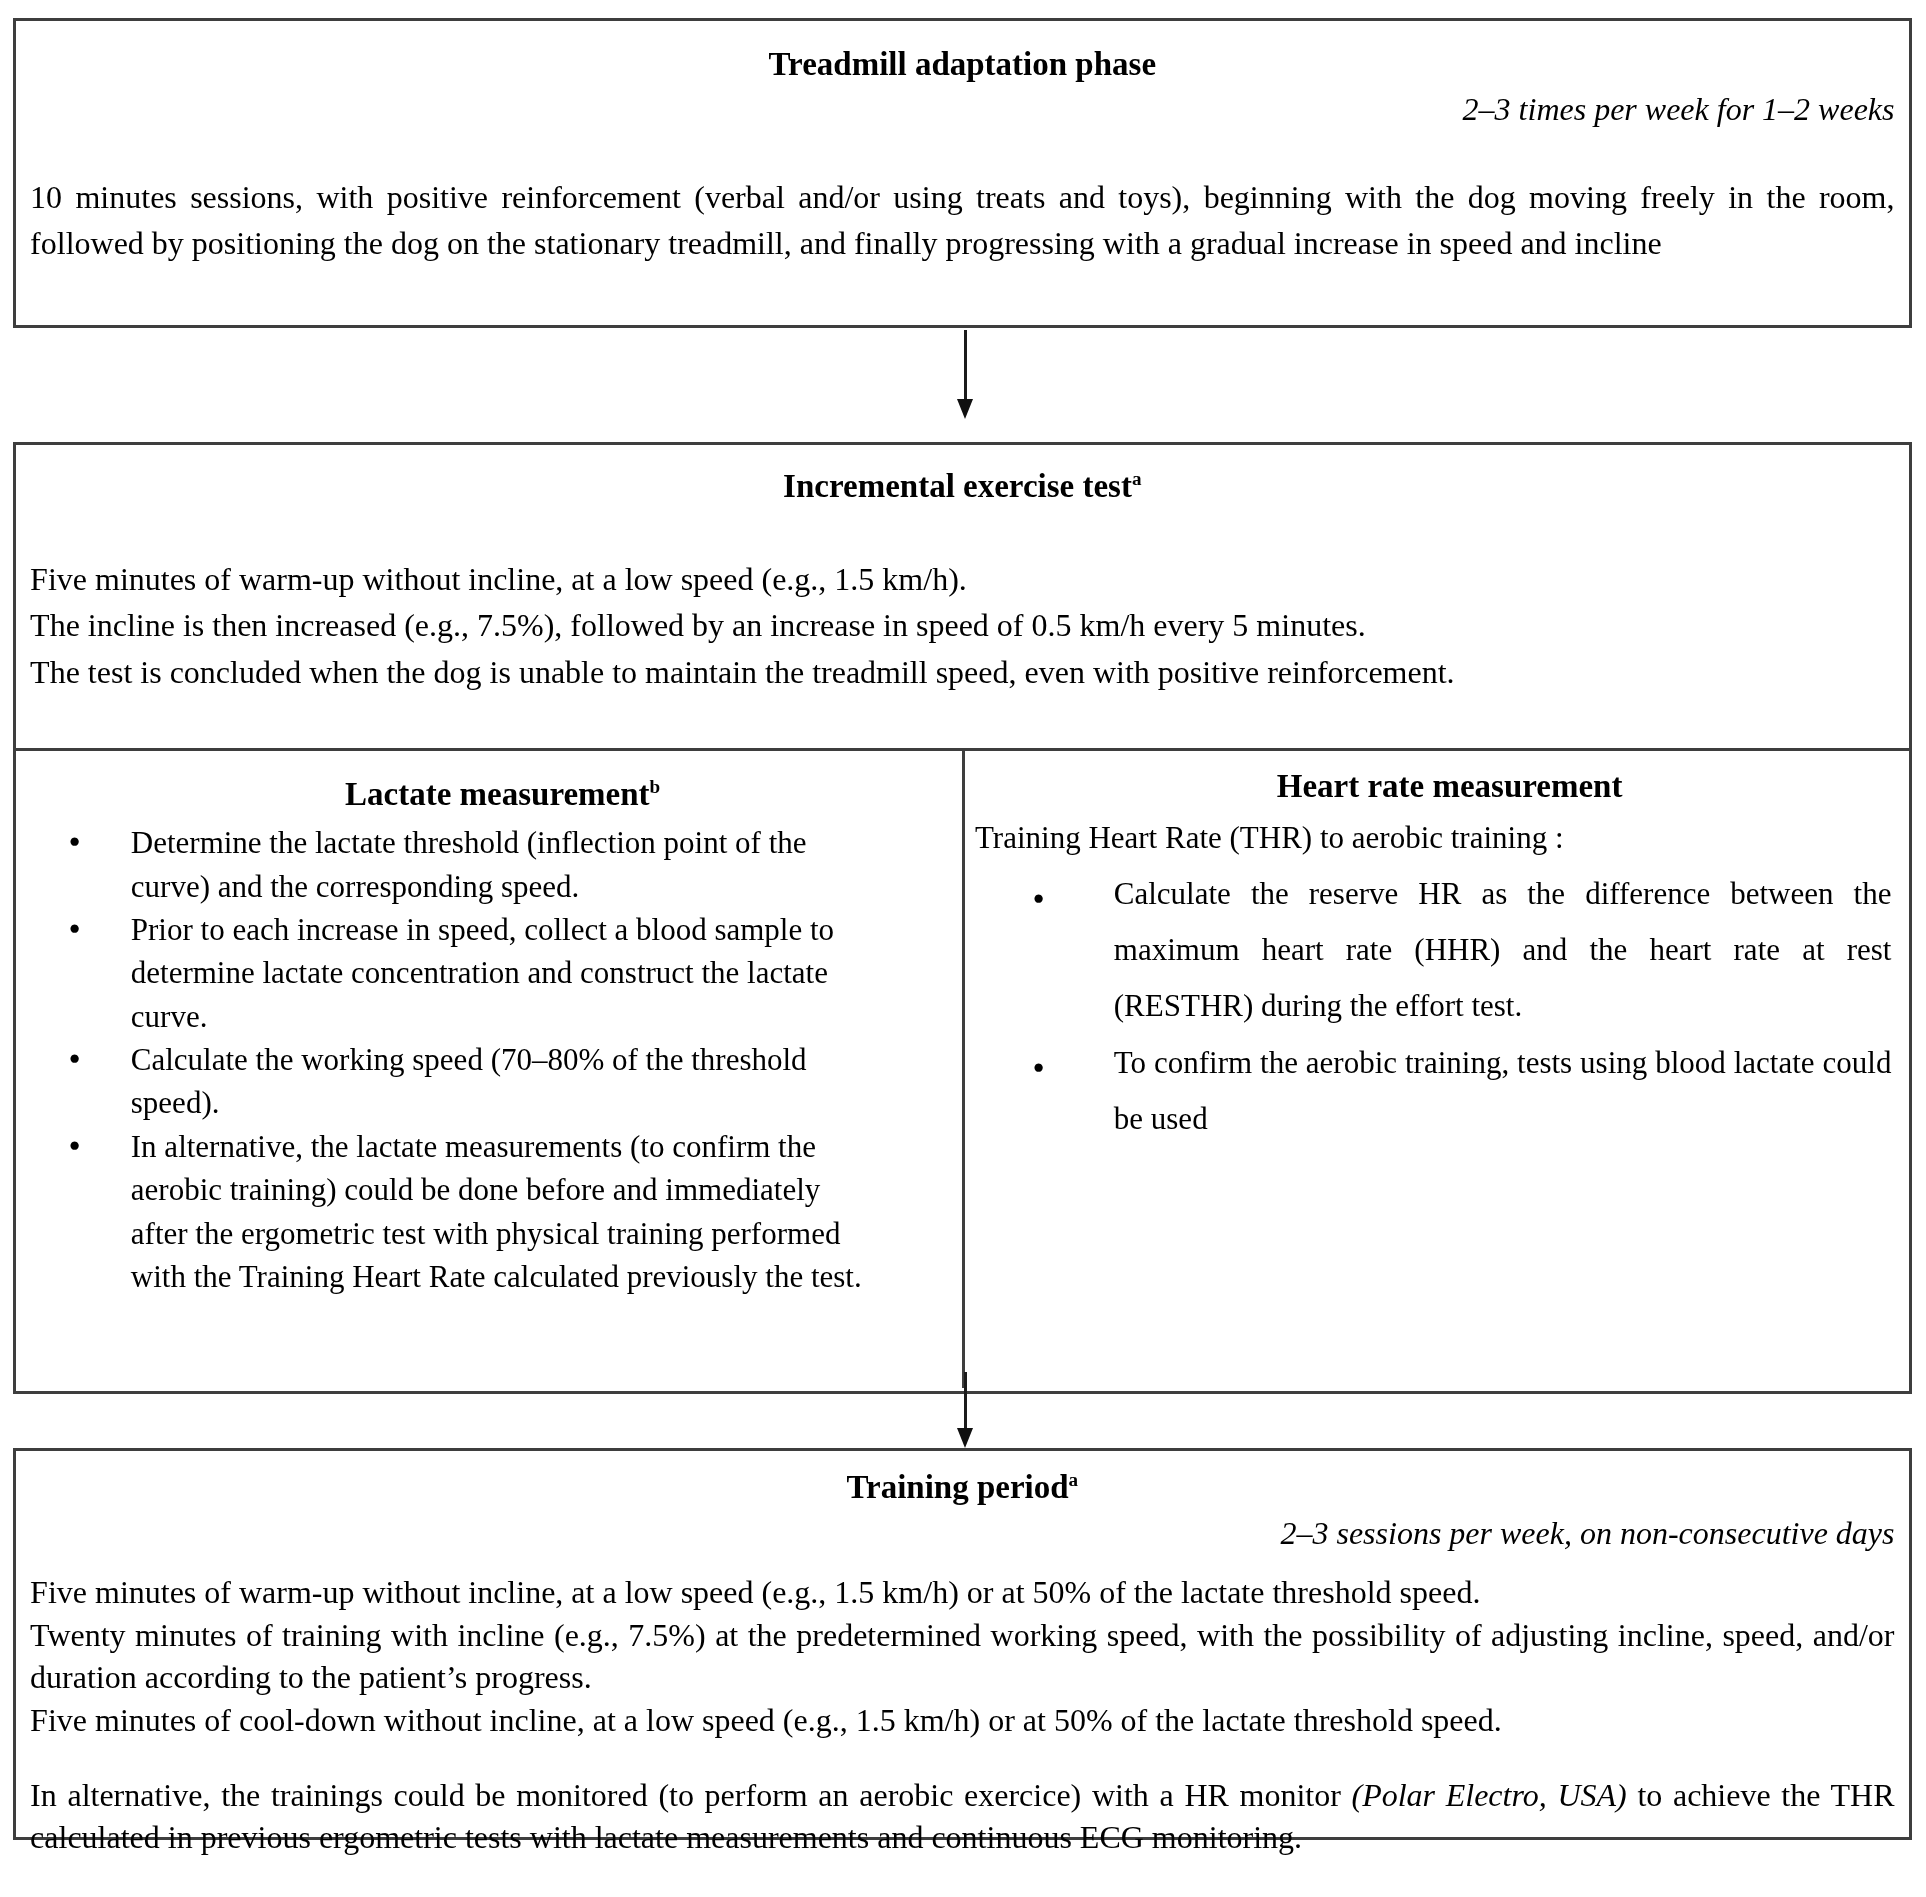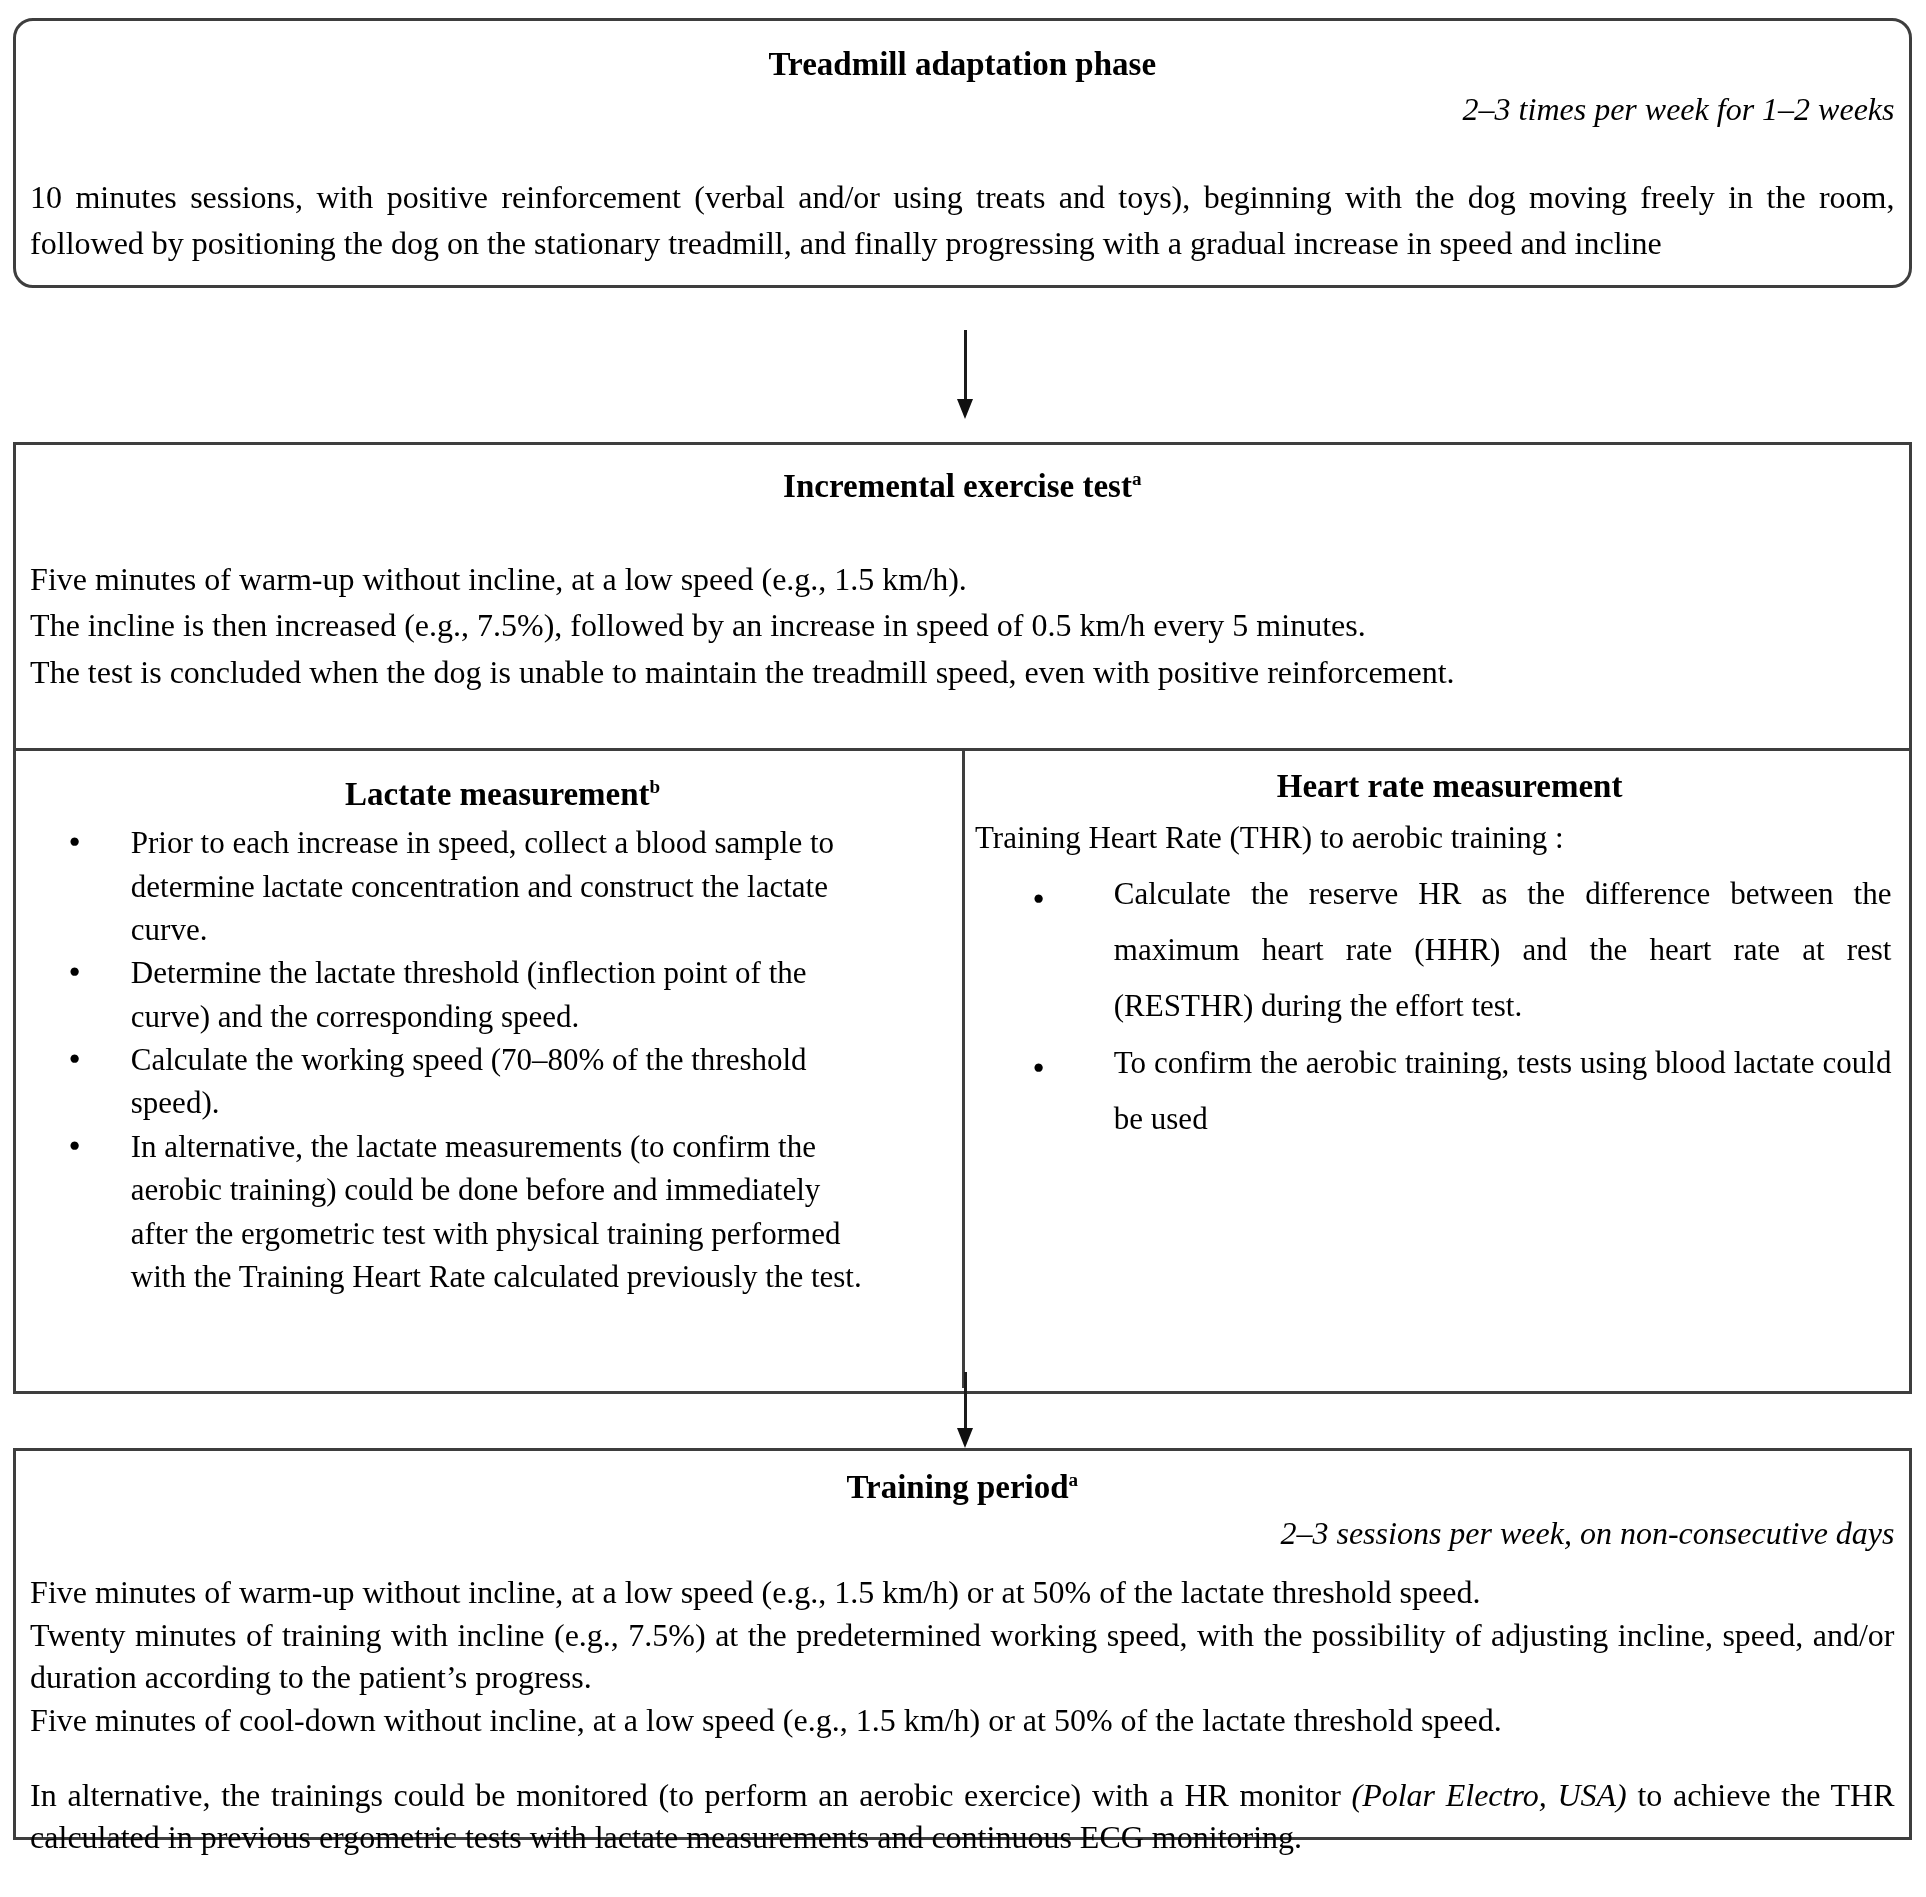--- a/index.html
+++ b/index.html
@@ -30,21 +30,21 @@
   .subtitle {
     font-style: italic;
     text-align: right;
     font-size: 32px;
     line-height: 1.38;
   }
   p { margin: 0; line-height: 1.42; }
   .justify { text-align: justify; }
 
   
-  #box-adaptation { top: 18px; height: 270px; padding: 20.5px 14.3px 0 14.3px; border-radius: 20px; }
+  #box-adaptation { top: 18px; height: 310px; padding: 20.5px 14.3px 0 14.3px; }
   #box-adaptation .body { margin-top: 44px; }
 
   
   .connector {
     position: absolute;
     left: 955px;
     width: 20.5px;
     display: flex;
     flex-direction: column;
     align-items: center;
@@ -139,22 +139,22 @@
     <div class="test-lines">
       <p>Five minutes of warm-up without incline, at a low speed (e.g., 1.5 km/h).</p>
       <p>The incline is then increased (e.g., 7.5%), followed by an increase in speed of 0.5 km/h every 5 minutes.</p>
       <p>The test is concluded when the dog is unable to maintain the treadmill speed, even with positive reinforcement.</p>
     </div>
   </div>
   <div class="columns">
     <div class="col col-left">
       <div class="title"><span>Lactate measurement</span><sup>b</sup></div>
       <ul>
+        <li>Determine the lactate threshold (inflection point of the curve) and the corresponding speed.</li>
         <li>Prior to each increase in speed, collect a blood sample to determine lactate concentration and construct the lactate curve.</li>
-        <li>Determine the lactate threshold (inflection point of the curve) and the corresponding speed.</li>
         <li>Calculate the working speed (70–80% of the threshold speed).</li>
         <li>In alternative, the lactate measurements (to confirm the aerobic training) could be done before and immediately after the ergometric test with physical training performed with the Training Heart Rate calculated previously the test.</li>
       </ul>
     </div>
     <div class="col col-right">
       <div class="title">Heart rate measurement</div>
       <p class="hr-intro">Training Heart Rate (THR) to aerobic training :</p>
       <ul>
         <li>Calculate the reserve HR as the difference between the maximum heart rate (HHR) and the heart rate at rest (RESTHR) during the effort test.</li>
         <li>To confirm the aerobic training, tests using blood lactate could be used</li>

